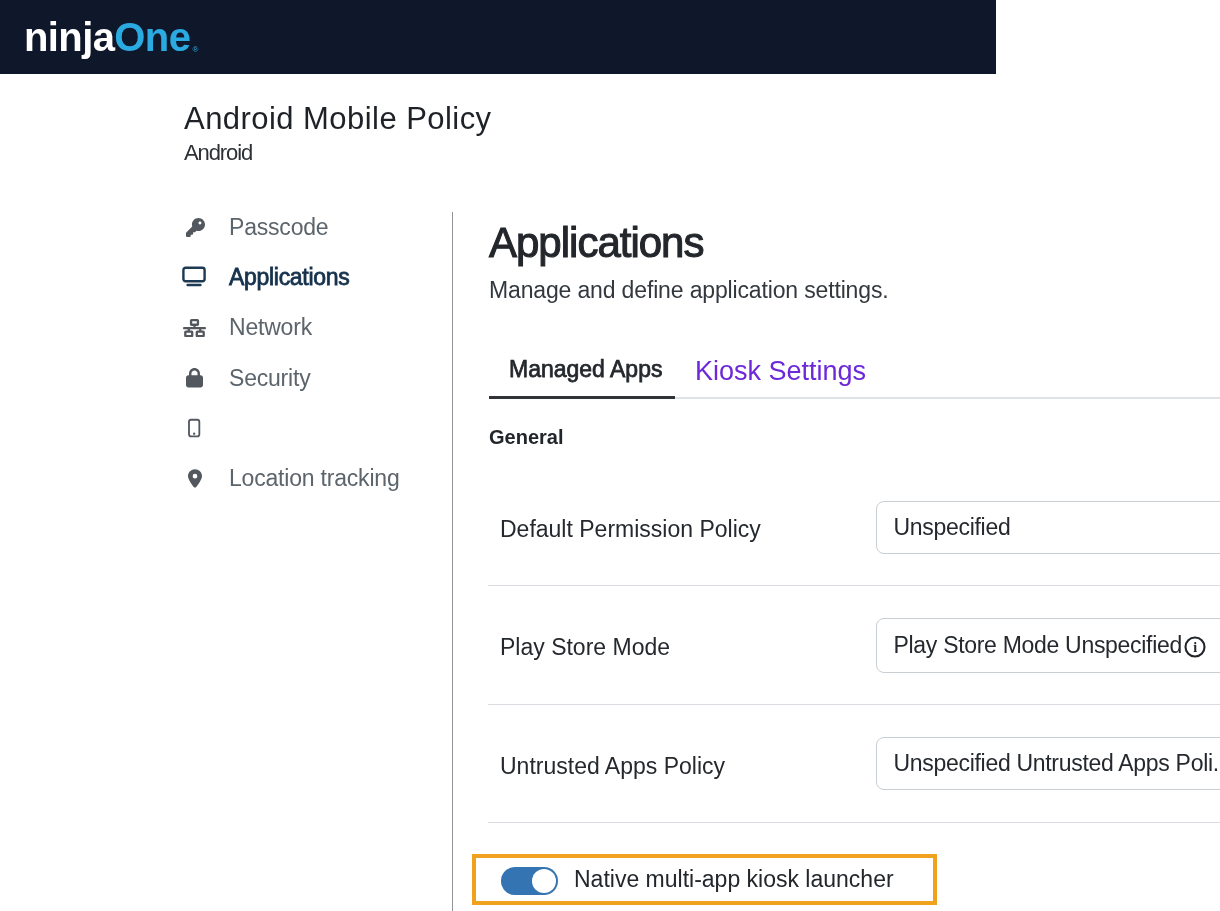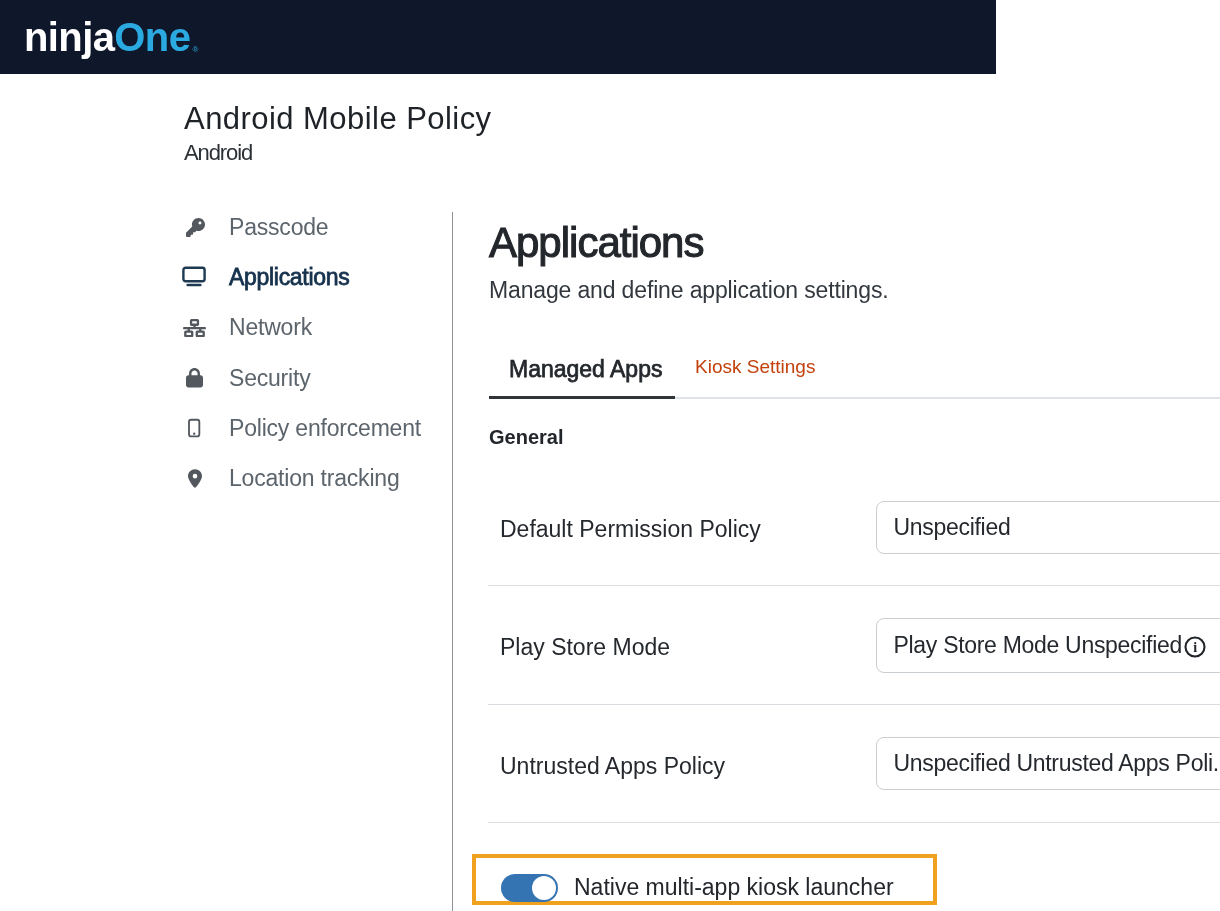--- a/index.html
+++ b/index.html
@@ -24,34 +24,34 @@
 
   .vline { position:absolute; left:452px; top:212px; width:1px; height:699px; background:#909499; }
 
   
   .c-h1 { position:absolute; left:489px; top:219px; font-size:42px; font-weight:400;
     -webkit-text-stroke:1.05px #23272c; color:#23272c; letter-spacing:-1.0px; }
   .c-sub { position:absolute; left:489px; top:277px; font-size:23px; color:#33383e; letter-spacing:-0.15px; }
 
   .tabs { position:absolute; left:489px; top:356px; }
   .tab1 { position:absolute; left:20px; top:0; font-size:23px; font-weight:400; -webkit-text-stroke:0.75px #24282d; color:#24282d; white-space:nowrap; }
-  .tab2 { position:absolute; left:206px; top:0; font-size:19px; color:#c2410c; white-space:nowrap; }
+  .tab2 { position:absolute; left:206px; top:0; font-size:27px; color:#6d28d9; white-space:nowrap; }
   .tabline-dark { position:absolute; left:489px; top:395.5px; width:186px; height:3px; background:#303439; }
   .tabline-light { position:absolute; left:675px; top:397px; width:545px; height:1.5px; background:#dfe3e7; }
 
   .general { position:absolute; left:489px; top:426px; font-size:20px; font-weight:700; color:#22262b; }
 
   .rowlabel { position:absolute; left:500px; font-size:23px; color:#25292e; }
   .selbox { position:absolute; left:876px; width:500px; height:53px; background:#fff;
     border:1px solid #c9ced3; border-radius:8px; display:flex; align-items:center;
     padding-left:16.5px; font-size:23px; color:#25292e; letter-spacing:-0.3px; }
   .hdiv { position:absolute; left:488px; width:732px; height:1px; background:#d9dde1; }
 
   .togglebox { position:absolute; left:472px; top:854px; width:465px; height:51px;
-    border:4px solid #f0a21f; display:flex; align-items:flex-end; }
+    border:4px solid #f0a21f; display:flex; align-items:center; }
   .pill { margin-left:25px; position:relative; top:1px; width:57px; height:28px; border-radius:14px; background:#3474b2; position:relative; }
   .knob { position:absolute; right:2px; top:2px; width:24px; height:24px; border-radius:50%; background:#fff; }
   .tlabel { margin-left:16px; font-size:23px; color:#23272c; }
 
   .infoi { display:inline-block; margin-left:2px; }
 </style>
 </head>
 <body>
   <div class="header">
     <div class="logo">ninja<span class="one">One</span><span class="reg">&nbsp;®</span></div>
@@ -94,21 +94,20 @@
     </span>
       <span class="lb">Security</span>
     </div>
     <div class="mi">
       <span class="ic">
       <svg width="20" height="21" viewBox="0 0 24 24">
           <rect x="6" y="1.5" width="12.4" height="20" rx="2.6" fill="none" stroke="#53585f" stroke-width="2.2"></rect>
           <circle cx="12.2" cy="18.2" r="1.4" fill="#53585f"></circle>
         </svg>
     </span>
-      <span class="lb">Policy enforcement</span>
     </div>
     <div class="mi">
       <span class="ic">
       <svg width="14" height="19" style="margin-left:4px" viewBox="0 0 384 512">
           <path fill="#53585f" d="M215.7 499.2C267 435 384 279.4 384 192C384 86 298 0 192 0S0 86 0 192c0 87.4 117 243 168.3 307.2c12.3 15.3 35.1 15.3 47.4 0zM192 128a64 64 0 1 1 0 128 64 64 0 1 1 0-128z"></path>
         </svg>
     </span>
       <span class="lb">Location tracking</span>
     </div>
   </div>

